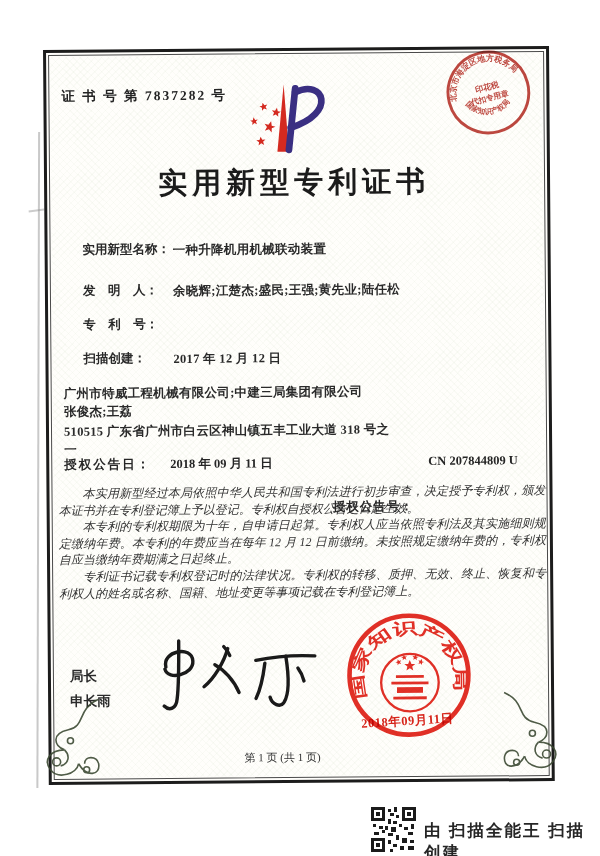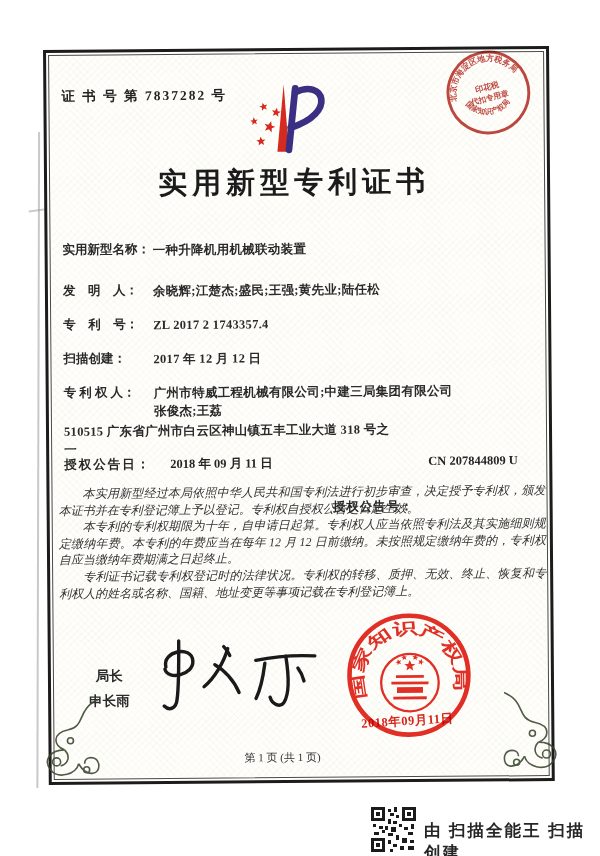--- a/index.html
+++ b/index.html
@@ -22,32 +22,32 @@
   .frame::after{content:"";position:absolute;inset:4px;pointer-events:none;
     background:
       repeating-linear-gradient(45deg, rgba(150,180,130,.05) 0 1px, transparent 1px 5px),
       repeating-linear-gradient(-45deg, rgba(150,180,130,.05) 0 1px, transparent 1px 5px);
   }
   .cert-no{position:absolute;left:64px;top:86px;font-size:13.5px;font-weight:bold;letter-spacing:2px;color:#242424;}
   .logo{position:absolute;left:246px;top:80px;width:96px;height:80px;}
   .title{position:absolute;left:46px;top:163px;width:500px;text-align:center;
     font-size:29px;font-weight:bold;letter-spacing:5px;color:#1b1b1b;}
   .field-row{position:absolute;left:64px;display:flex;font-size:12.5px;font-weight:bold;color:#2a2a2a;}
-  .field-row .lbl{width:90px;flex:0 0 90px;}
+  .field-row .lbl{width:90px;flex:0 0 90px;margin-left:20px;}
   .field-row .val{letter-spacing:.3px;max-width:382px;}
   .val .vline{display:block;line-height:18px;}
   .grant-left{position:absolute;left:64px;top:455px;display:flex;font-size:12.5px;font-weight:bold;}
   .grant-left .lbl{width:106px;flex:0 0 106px;letter-spacing:2px;font-family:Liberation Serif, serif;}
   .grant-right{position:absolute;left:332px;top:455px;display:flex;font-size:12.5px;font-weight:bold;}
   .grant-right .lbl{width:96px;flex:0 0 96px;letter-spacing:1px;margin-top:44px;}
   .body-text{position:absolute;left:58px;top:484px;width:487px;
     font-size:12px;line-height:16.6px;font-style:italic;color:#333;
     text-align:justify;}
   .body-text p{margin:0;text-indent:2em;}
-  .signer{position:absolute;left:87px;top:662px;font-size:13.5px;font-weight:bold;line-height:25px;color:#2b2b2b;text-align:center;}
+  .signer{position:absolute;left:68px;top:662px;font-size:13.5px;font-weight:bold;line-height:25px;color:#2b2b2b;}
   .signature-svg{position:absolute;left:150px;top:636px;width:172px;height:82px;}
   .page-footer{position:absolute;left:180px;top:750px;width:200px;text-align:center;font-size:11px;color:#333;}
   .tax-stamp{position:absolute;left:447px;top:50px;width:88px;height:88px;transform:rotate(-14deg);opacity:.85;mix-blend-mode:multiply;}
   .office-seal{position:absolute;left:342px;top:611px;width:130px;height:130px;mix-blend-mode:multiply;opacity:.95;}
   .seal-date{position:absolute;left:359px;top:713px;width:120px;font-size:12.5px;font-weight:bold;
     color:#d9261c;letter-spacing:.5px;transform:rotate(-3deg);mix-blend-mode:multiply;}
   .flourish{position:absolute;width:62px;height:88px;}
   .flourish.bl{left:38px;top:694px;}
   .flourish.br{left:498px;top:690px;transform:scaleX(-1);}
   .qr{position:absolute;left:371px;top:807px;width:45px;height:45px;}
@@ -94,32 +94,28 @@
       </span>
   </div>
   <div class="field-row" style="top:281px">
     <span class="lbl">发　明　人：</span>
     <span class="val">
         <span class="vline">余晓辉;江楚杰;盛民;王强;黄先业;陆任松</span>
       </span>
   </div>
   <div class="field-row" style="top:315px">
     <span class="lbl">专　利　号：</span>
-    <span class="val">
-        <span class="vline">ZL 2017 2 1743357.4</span>
-      </span>
   </div>
   <div class="field-row" style="top:349px">
     <span class="lbl">扫描创建：</span>
     <span class="val">
         <span class="vline">2017 年 12 月 12 日</span>
       </span>
   </div>
   <div class="field-row" style="top:383px">
-    <span class="lbl">专 利 权 人：</span>
     <span class="val">
       <span class="vline">广州市特威工程机械有限公司;中建三局集团有限公司</span>
       <span class="vline">张俊杰;王荔</span>
     </span>
   </div>
   <div class="field-row" style="top:421px">
     <span class="val">
       <span class="vline">510515 广东省广州市白云区神山镇五丰工业大道 318 号之</span>
       <span class="vline">一</span>
     </span>

